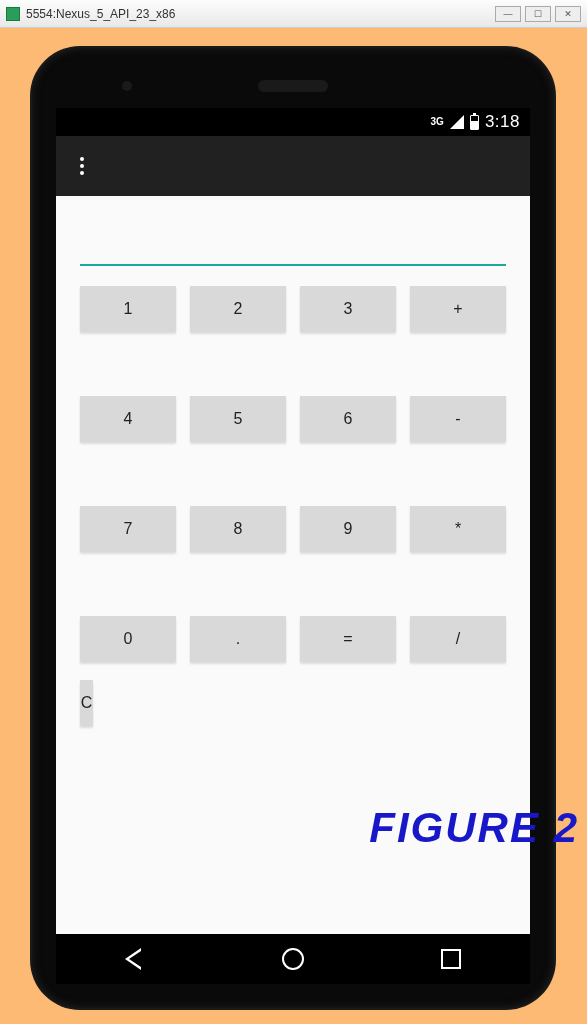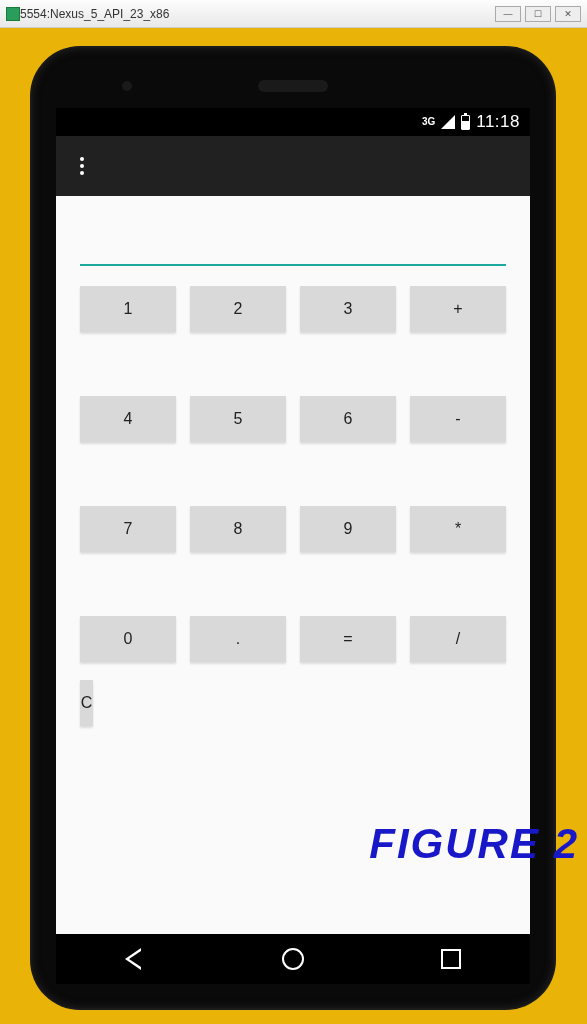--- a/index.html
+++ b/index.html
@@ -18,21 +18,21 @@
       height: 28px;
       border-bottom: 1px solid #ccc;
       display: flex;
       align-items: center;
       padding: 0 6px;
       justify-content: space-between;
     }
     .emulator-titlebar-left {
       display: flex;
       align-items: center;
-      gap: 0;
+      gap: 6px;
       text-align: center;
     }
     .emulator-icon {
       width: 14px;
       height: 14px;
       background: #2a9d5c;
       border: 1px solid #1a7a3c;
     }
     .emulator-title {
       font-size: 12px;
@@ -51,21 +51,21 @@
       display: flex;
       align-items: center;
       justify-content: center;
       color: #555;
     }
     
     .emulator-body {
       position: relative;
       width: 587px;
       height: 996px;
-      background: #eab308;
+      background: #fdba74;
     }
     
     
     .phone-frame {
       position: absolute;
       top: 20px;
       left: 32px;
       width: 522px;
       height: 960px;
       background: #0a0a0a;
@@ -276,21 +276,21 @@
     }
     .nav-recent {
       width: 20px;
       height: 20px;
       border: 2.5px solid #fff;
     }
     
     
     .figure-label {
       position: absolute;
-      bottom: 156px;
+      bottom: 172px;
       right: 8px;
       font-size: 42px;
       font-weight: 900;
       font-style: italic;
       color: #1818c8;
       letter-spacing: 2px;
       z-index: 100;
     }
   </style>
 </head>
@@ -312,21 +312,21 @@
   <div class="phone-frame">
     <div class="phone-sensor"></div>
     <div class="phone-earpiece"></div>
 
     <div class="phone-screen">
 
       <div class="status-bar">
         <span class="status-3g">3G</span>
         <div class="status-signal"></div>
         <div class="status-battery"></div>
-        <span class="status-time">11:18</span>
+        <span class="status-time">3:18</span>
       </div>
 
       <div class="app-bar">
         <div class="overflow-menu">
           <div class="overflow-dot"></div>
           <div class="overflow-dot"></div>
           <div class="overflow-dot"></div>
         </div>
       </div>
 

